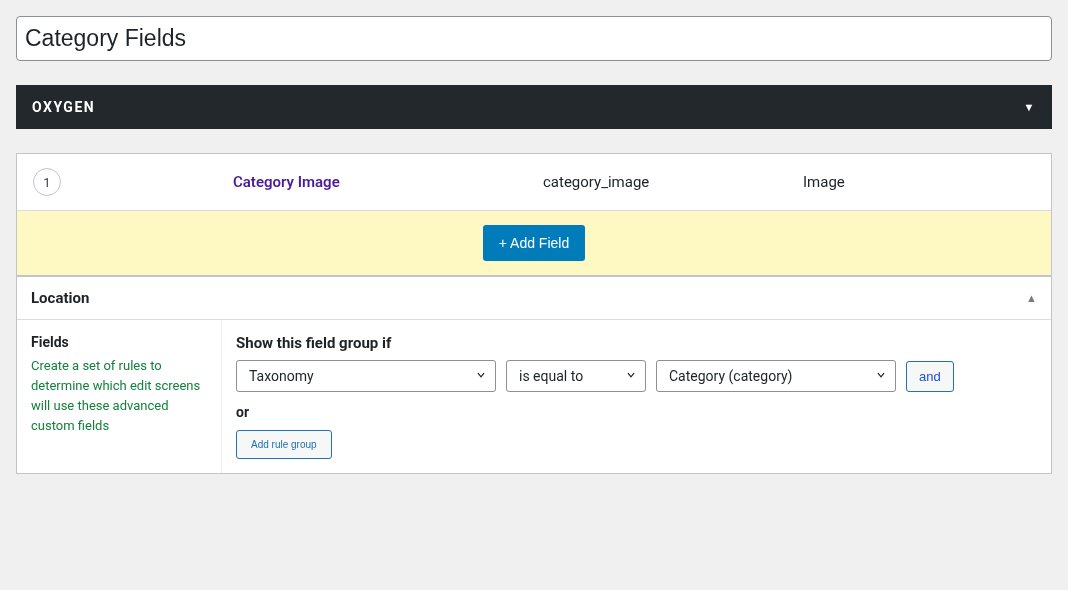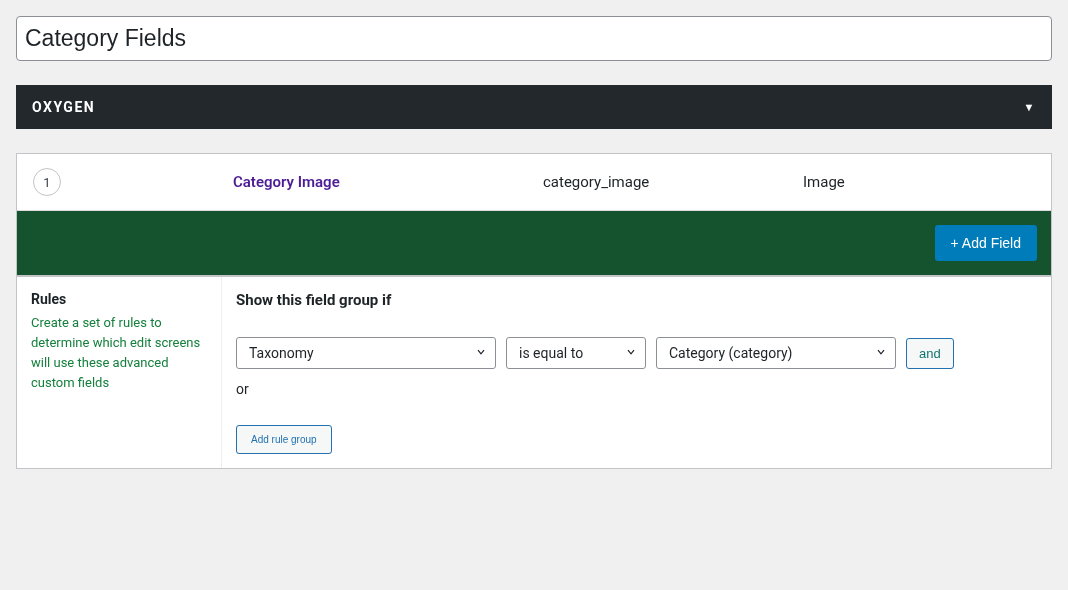--- a/index.html
+++ b/index.html
@@ -75,24 +75,24 @@
     color: #3c434a;
     background: #fff;
   }
   .link-label {
     color: #4c1d95;
     font-weight: 600;
     cursor: pointer;
   }
   .fields-footer {
     display: flex;
-    justify-content: flex-end;
+    justify-content: center;
     padding: 14px;
     border-top: 1px solid #dcdcde;
-    background: #14532d;
+    background: #fef9c3;
   }
   .btn-primary {
     background: #007cba;
     color: #fff;
     border: none;
     padding: 10px 16px;
     font-size: 14px;
     border-radius: 3px;
     cursor: pointer;
     font-weight: 400;
@@ -132,21 +132,21 @@
     color: #15803d;
     line-height: 1.55;
   }
   .rules-main {
     flex: 1;
     padding: 14px;
   }
   .rules-main .show-label {
     font-weight: 700;
     font-size: 15px;
-    margin-bottom: 28px;
+    margin-bottom: 8px;
   }
   .rule-row {
     display: flex;
     gap: 10px;
     align-items: center;
     margin-bottom: 12px;
   }
   .sel {
     position: relative;
     border: 1px solid #8c8f94;
@@ -163,31 +163,31 @@
   .sel.val   { flex: 0 0 240px; }
   .sel .chev {
     position: absolute;
     right: 8px;
     top: 50%;
     transform: translateY(-50%);
     pointer-events: none;
   }
   .and-btn {
     border: 1px solid #2271b1;
-    color: #0f766e;
+    color: #1d4ed8;
     background: #f6f7f7;
     padding: 7px 12px;
     font-size: 13px;
     border-radius: 3px;
     cursor: pointer;
   }
   .or-label {
-    font-weight: 400;
-    font-size: 14px;
-    margin-bottom: 28px;
+    font-weight: 700;
+    font-size: 14px;
+    margin-bottom: 10px;
   }
   .add-rule-btn {
     border: 1px solid #2271b1;
     color: #2271b1;
     background: #f6f7f7;
     padding: 8px 14px;
     font-size: 10px;
     border-radius: 3px;
     cursor: pointer;
   }
@@ -217,23 +217,27 @@
     </div>
     <div class="col-name">category_image</div>
     <div class="col-type">Image</div>
   </div>
   <div class="fields-footer">
     <button class="btn-primary">+ Add Field</button>
   </div>
 </div>
 
 <div class="location-box">
+  <div class="location-head">
+    <span>Location</span>
+    <span class="tri">▲</span>
+  </div>
   <div class="location-body">
     <div class="rules-side">
-      <h4>Rules</h4>
+      <h4>Fields</h4>
       <p>Create a set of rules to determine which edit screens will use these advanced custom fields</p>
     </div>
     <div class="rules-main">
       <div class="show-label">Show this field group if</div>
       <div class="rule-row">
         <div class="sel param">
           <span>Taxonomy</span>
           <span class="chev">
             <svg class="chev-svg" viewBox="0 0 20 20">
                 <path d="M5 7l5 6 5-6" fill="none" stroke="#1d2327" stroke-width="2"></path>

